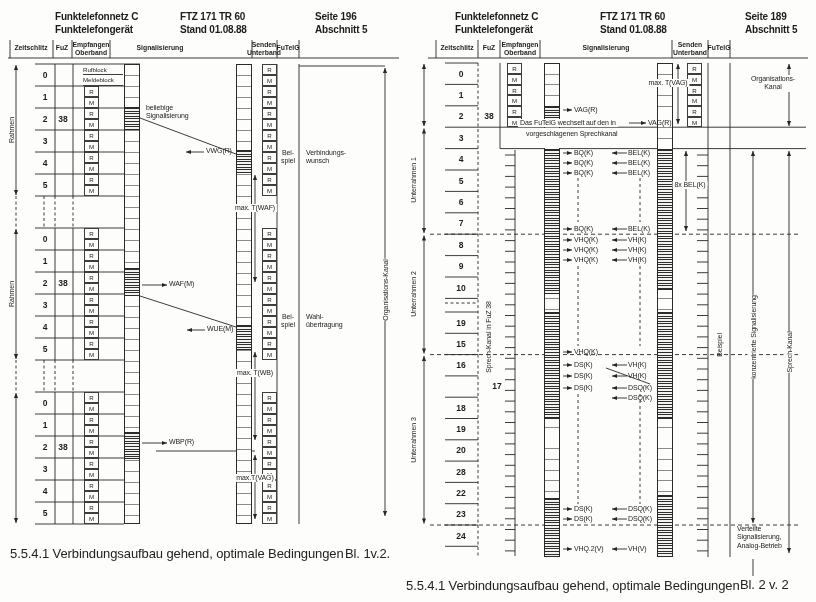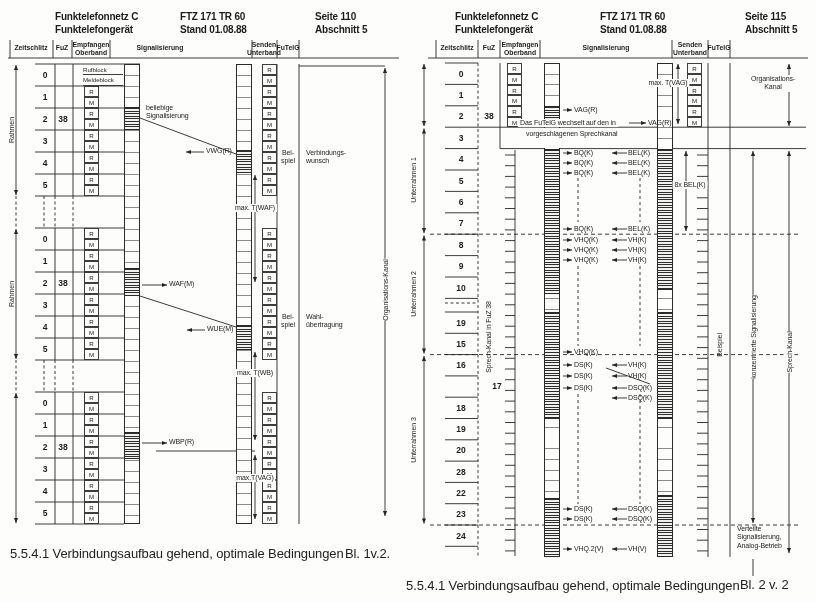--- a/index.html
+++ b/index.html
@@ -319,25 +319,25 @@
       <polygon points="789,64 791.1,69 786.9,69" fill="#262626"></polygon>
       <polygon points="789,126 786.9,121 791.1,121" fill="#262626"></polygon>
       <line x1="789" y1="151" x2="789" y2="553" stroke="#262626" stroke-width="0.9"></line>
       <polygon points="789,151 791.1,156 786.9,156" fill="#262626"></polygon>
       <polygon points="789,553 786.9,548 791.1,548" fill="#262626"></polygon>
       <line x1="753" y1="559" x2="753" y2="576" stroke="#262626" stroke-width="0.9"></line>
     </svg>
 
   <div class="t hdr" style="left:55px;top:10px"><div>Funktelefonnetz C</div><div>Funktelefongerät</div></div>
   <div class="t hdr" style="left:180px;top:10px"><div>FTZ 171 TR 60</div><div>Stand 01.08.88</div></div>
-  <div class="t hdr" style="left:315px;top:10px"><div>Seite 110</div><div>Abschnitt 5</div></div>
+  <div class="t hdr" style="left:315px;top:10px"><div>Seite 196</div><div>Abschnitt 5</div></div>
 
   <div class="t hdr" style="left:455px;top:10px"><div>Funktelefonnetz C</div><div>Funktelefongerät</div></div>
   <div class="t hdr" style="left:600px;top:10px"><div>FTZ 171 TR 60</div><div>Stand 01.08.88</div></div>
-  <div class="t hdr" style="left:745px;top:10px"><div>Seite 115</div><div>Abschnitt 5</div></div>
+  <div class="t hdr" style="left:745px;top:10px"><div>Seite 189</div><div>Abschnitt 5</div></div>
 
   <div class="t cap" style="left:10px;top:546px">5.5.4.1 Verbindungsaufbau gehend, optimale Bedingungen</div>
   <div class="t cap" style="left:345px;top:546px">Bl. 1v.2.</div>
   <div class="t cap" style="left:406px;top:578px">5.5.4.1 Verbindungsaufbau gehend, optimale Bedingungen</div>
   <div class="t cap" style="left:740px;top:577px">Bl. 2 v. 2</div>
 <div class="t colh" style="left: 31px; top: 44px;">Zeitschlitz</div>
     <div class="t colh" style="left: 62px; top: 44px;">FuZ</div>
     <div class="t colh" style="left: 91px; top: 41px;">Empfangen
 Oberband</div>
     <div class="t colh" style="left: 160px; top: 44px;">Signalisierung</div>

